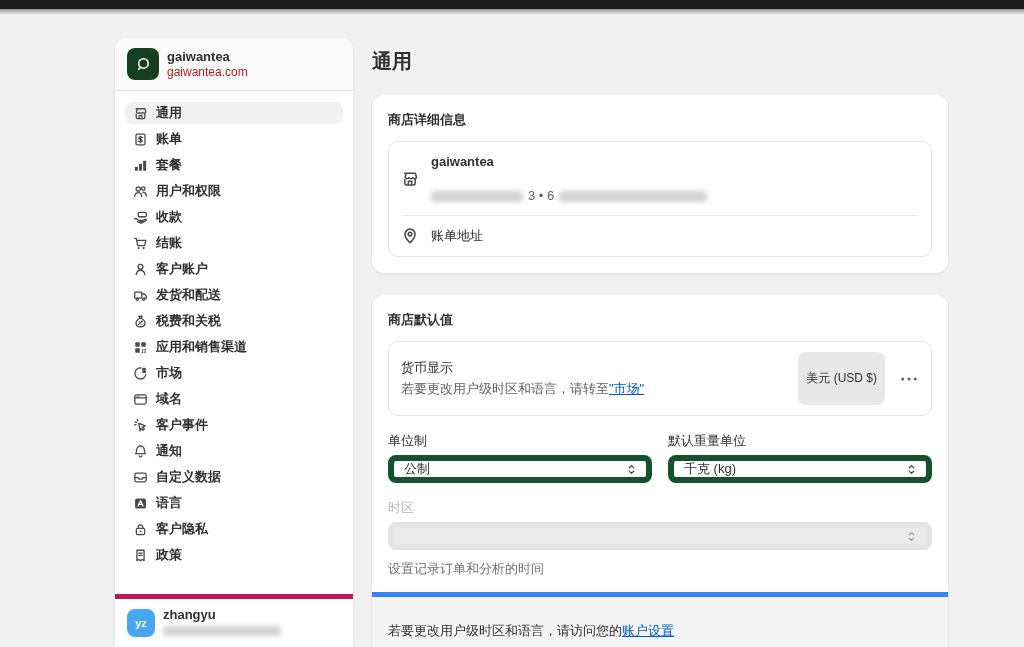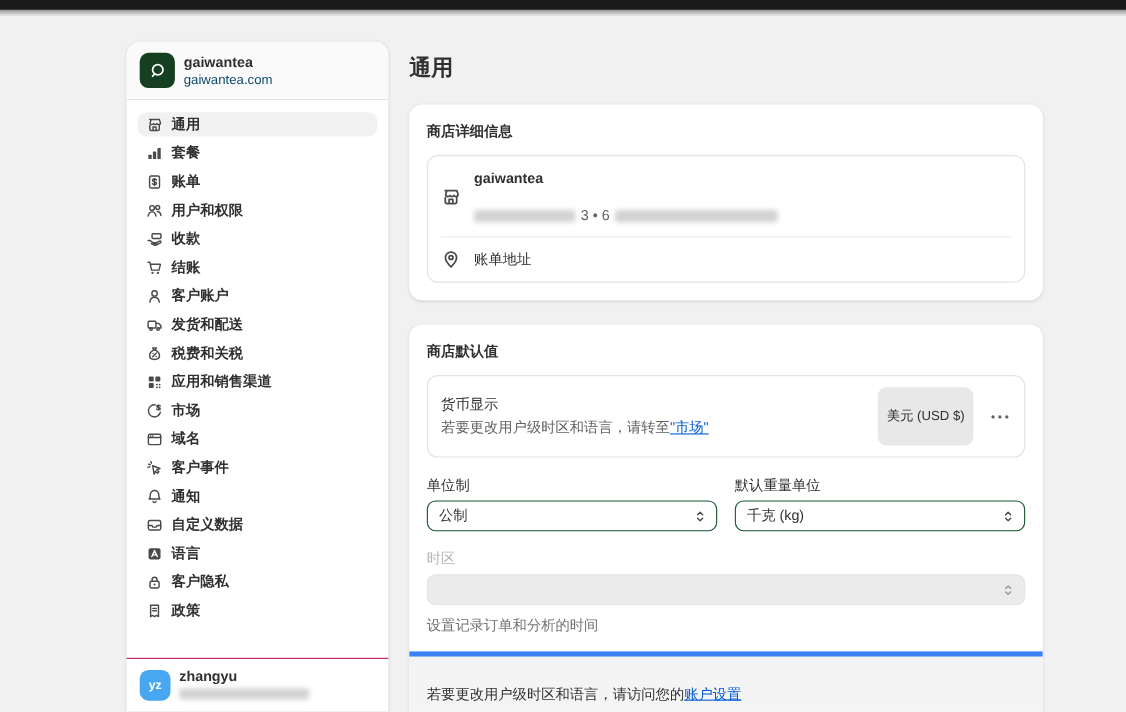--- a/index.html
+++ b/index.html
@@ -28,34 +28,34 @@
     border-bottom: 1px solid #e3e3e3; border-radius: 12px 12px 0 0;
     cursor: pointer;
   }
   .store-avatar {
     width: 32px; height: 32px; border-radius: 8px; flex: 0 0 32px;
     background: #163f22; color: #fff;
     display: flex; align-items: center; justify-content: center;
   }
   .store-avatar svg { width: 18px; height: 18px; }
   .store-name { font-weight: 700; line-height: 16px; }
-  .store-domain { font-size: 12px; color: #0c4a6e; line-height: 15px; }
+  .store-domain { font-size: 12px; color: #b91c1c; line-height: 15px; }
 
   .nav { flex: 1; padding: 11px 10px 0; }
   .nav-item {
     display: flex; align-items: center; gap: 8px;
     height: 22px; padding: 0 8px; margin-bottom: 4px;
     border-radius: 8px; font-weight: 600; cursor: pointer;
   }
   .nav-item.selected { background: #f1f1f1; }
   .nav-icon { width: 15px; height: 15px; color: #4a4a4a; flex: 0 0 15px; }
   .nav-icon svg, .row-icon svg, .chev svg, .dots-btn svg { display: block; width: 100%; height: 100%; }
 
   .user-footer {
-    border-top: 1px solid #be185d; padding: 8px 12px;
+    border-top: 5px solid #be185d; padding: 8px 12px;
     display: flex; align-items: center; gap: 8px; cursor: pointer;
   }
   .user-avatar {
     width: 28px; height: 28px; border-radius: 8px; flex: 0 0 28px;
     background: #47a7f1; color: #fff; font-size: 11px; font-weight: 700;
     display: flex; align-items: center; justify-content: center;
   }
   .user-name { font-weight: 700; line-height: 15px; }
 
   .redact { display: inline-block; background: #d2d2d2; border-radius: 3px; filter: blur(2.5px); }
@@ -91,21 +91,21 @@
   .currency-desc { color: #616161; margin-top: 3px; }
   a.link { color: #005bd3; text-decoration: underline; cursor: pointer; }
   .currency-right { display: flex; align-items: center; gap: 14px; }
   .badge { background: #e8e8e8; border-radius: 8px; padding: 18px 8px; font-size: 12px; white-space: nowrap; }
   .dots-btn { width: 20px; height: 20px; color: #616161; cursor: pointer; }
 
   .fields { display: flex; gap: 16px; margin: 0 16px 16px; }
   .field { flex: 1; }
   .field .flabel { display: block; margin-bottom: 5px; }
   .select {
-    height: 28px; border: 1px solid #14532d; border-radius: 8px; background: #fff;
+    height: 28px; border: 6px solid #14532d; border-radius: 8px; background: #fff;
     display: flex; align-items: center; justify-content: space-between;
     padding: 0 8px 0 10px; cursor: pointer;
   }
   .chev { width: 13px; height: 13px; color: #4a4a4a; flex: 0 0 13px; }
   .timezone { margin: 0 16px 14px; }
   .timezone .flabel { color: #b5b5b5; display: block; margin-bottom: 5px; }
   .select.disabled { background: #ebebeb; border-color: #e3e3e3; cursor: default; }
   .select.disabled .chev { color: #9a9a9a; }
   .helper { color: #737373; margin-top: 10px; }
 
@@ -142,37 +142,37 @@
             <svg viewBox="0 0 16 16" fill="none" stroke="currentColor" stroke-width="1.4" stroke-linecap="round" stroke-linejoin="round">
               <path d="M3.3 2.9h9.4l1 3.2c0 .9-.8 1.6-1.8 1.6-.7 0-1.3-.4-1.6-.9-.3.5-.9.9-1.6.9s-1.3-.4-1.6-.9c-.3.5-.9.9-1.6.9-1 0-1.8-.7-1.8-1.6l1-3.2Z"></path>
               <path d="M3.4 8.6v3.4c0 .8.6 1.4 1.4 1.4h6.4c.8 0 1.4-.6 1.4-1.4V8.6M6.5 13.2V10h3v3.2"></path>
             </svg>
           </span>
           <span class="nav-label">通用</span>
         </div>
         <div class="nav-item">
           <span class="nav-icon">
             <svg viewBox="0 0 16 16" fill="none" stroke="currentColor" stroke-width="1.4" stroke-linecap="round" stroke-linejoin="round">
+              <rect x="3.2" y="2.2" width="9.6" height="11.6" rx="1.6"></rect>
+              <path d="M8 4.6v6.8M9.9 5.9c-.4-.5-1.1-.8-1.9-.8-1.1 0-2 .6-2 1.3 0 1.8 3.9 1 3.9 2.7 0 .8-.9 1.3-2 1.3-.8 0-1.5-.3-1.9-.8"></path>
+            </svg>
+          </span>
+          <span class="nav-label">账单</span>
+        </div>
+        <div class="nav-item">
+          <span class="nav-icon">
+            <svg viewBox="0 0 16 16" fill="none" stroke="currentColor" stroke-width="1.4" stroke-linecap="round" stroke-linejoin="round">
               <g fill="currentColor" stroke="none">
                 <rect x="2" y="9.2" width="3.2" height="4.3" rx="0.6"></rect>
                 <rect x="6.4" y="6.2" width="3.2" height="7.3" rx="0.6"></rect>
                 <rect x="10.8" y="2.8" width="3.2" height="10.7" rx="0.6"></rect>
               </g>
             </svg>
           </span>
           <span class="nav-label">套餐</span>
-        </div>
-        <div class="nav-item">
-          <span class="nav-icon">
-            <svg viewBox="0 0 16 16" fill="none" stroke="currentColor" stroke-width="1.4" stroke-linecap="round" stroke-linejoin="round">
-              <rect x="3.2" y="2.2" width="9.6" height="11.6" rx="1.6"></rect>
-              <path d="M8 4.6v6.8M9.9 5.9c-.4-.5-1.1-.8-1.9-.8-1.1 0-2 .6-2 1.3 0 1.8 3.9 1 3.9 2.7 0 .8-.9 1.3-2 1.3-.8 0-1.5-.3-1.9-.8"></path>
-            </svg>
-          </span>
-          <span class="nav-label">账单</span>
         </div>
         <div class="nav-item">
           <span class="nav-icon">
             <svg viewBox="0 0 16 16" fill="none" stroke="currentColor" stroke-width="1.4" stroke-linecap="round" stroke-linejoin="round">
               <circle cx="5.6" cy="5.4" r="2.3"></circle>
               <path d="M1.8 13.2c.4-2.5 1.9-4 3.8-4s3.4 1.5 3.8 4"></path>
               <circle cx="11" cy="4.9" r="1.9"></circle>
               <path d="M10.7 8.8c1.9.1 3.2 1.5 3.5 3.9"></path>
             </svg>
           </span>

